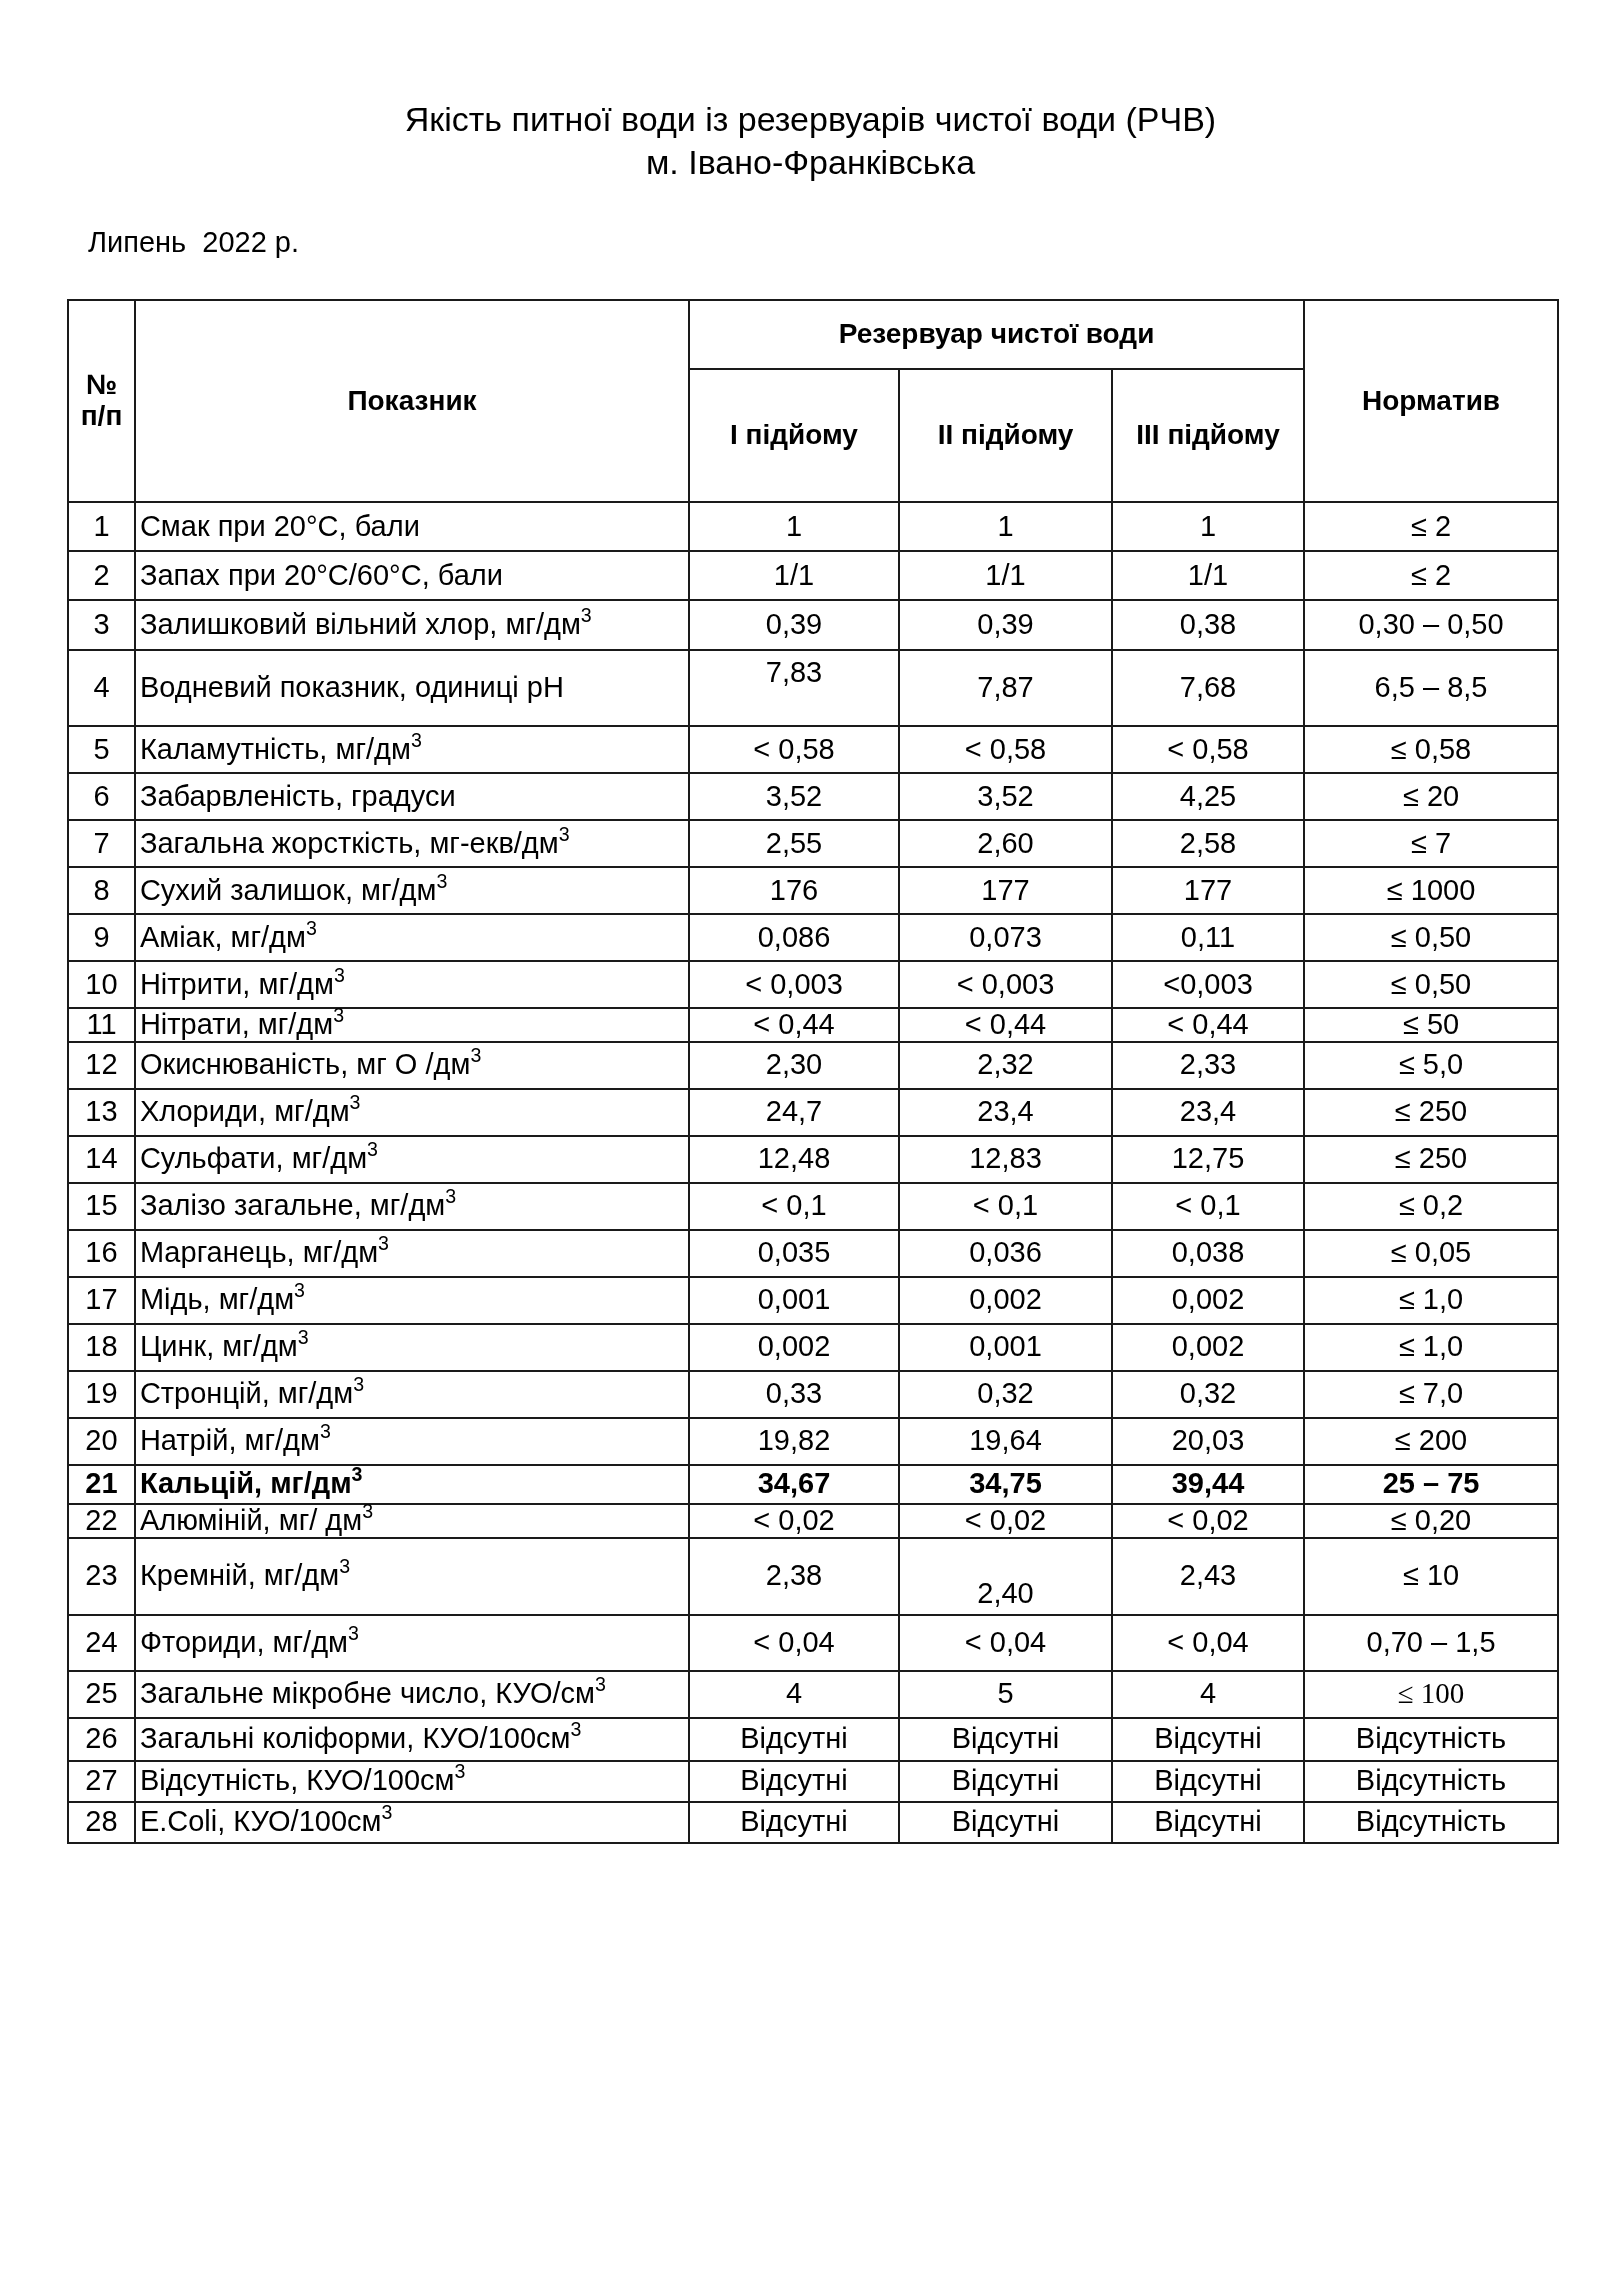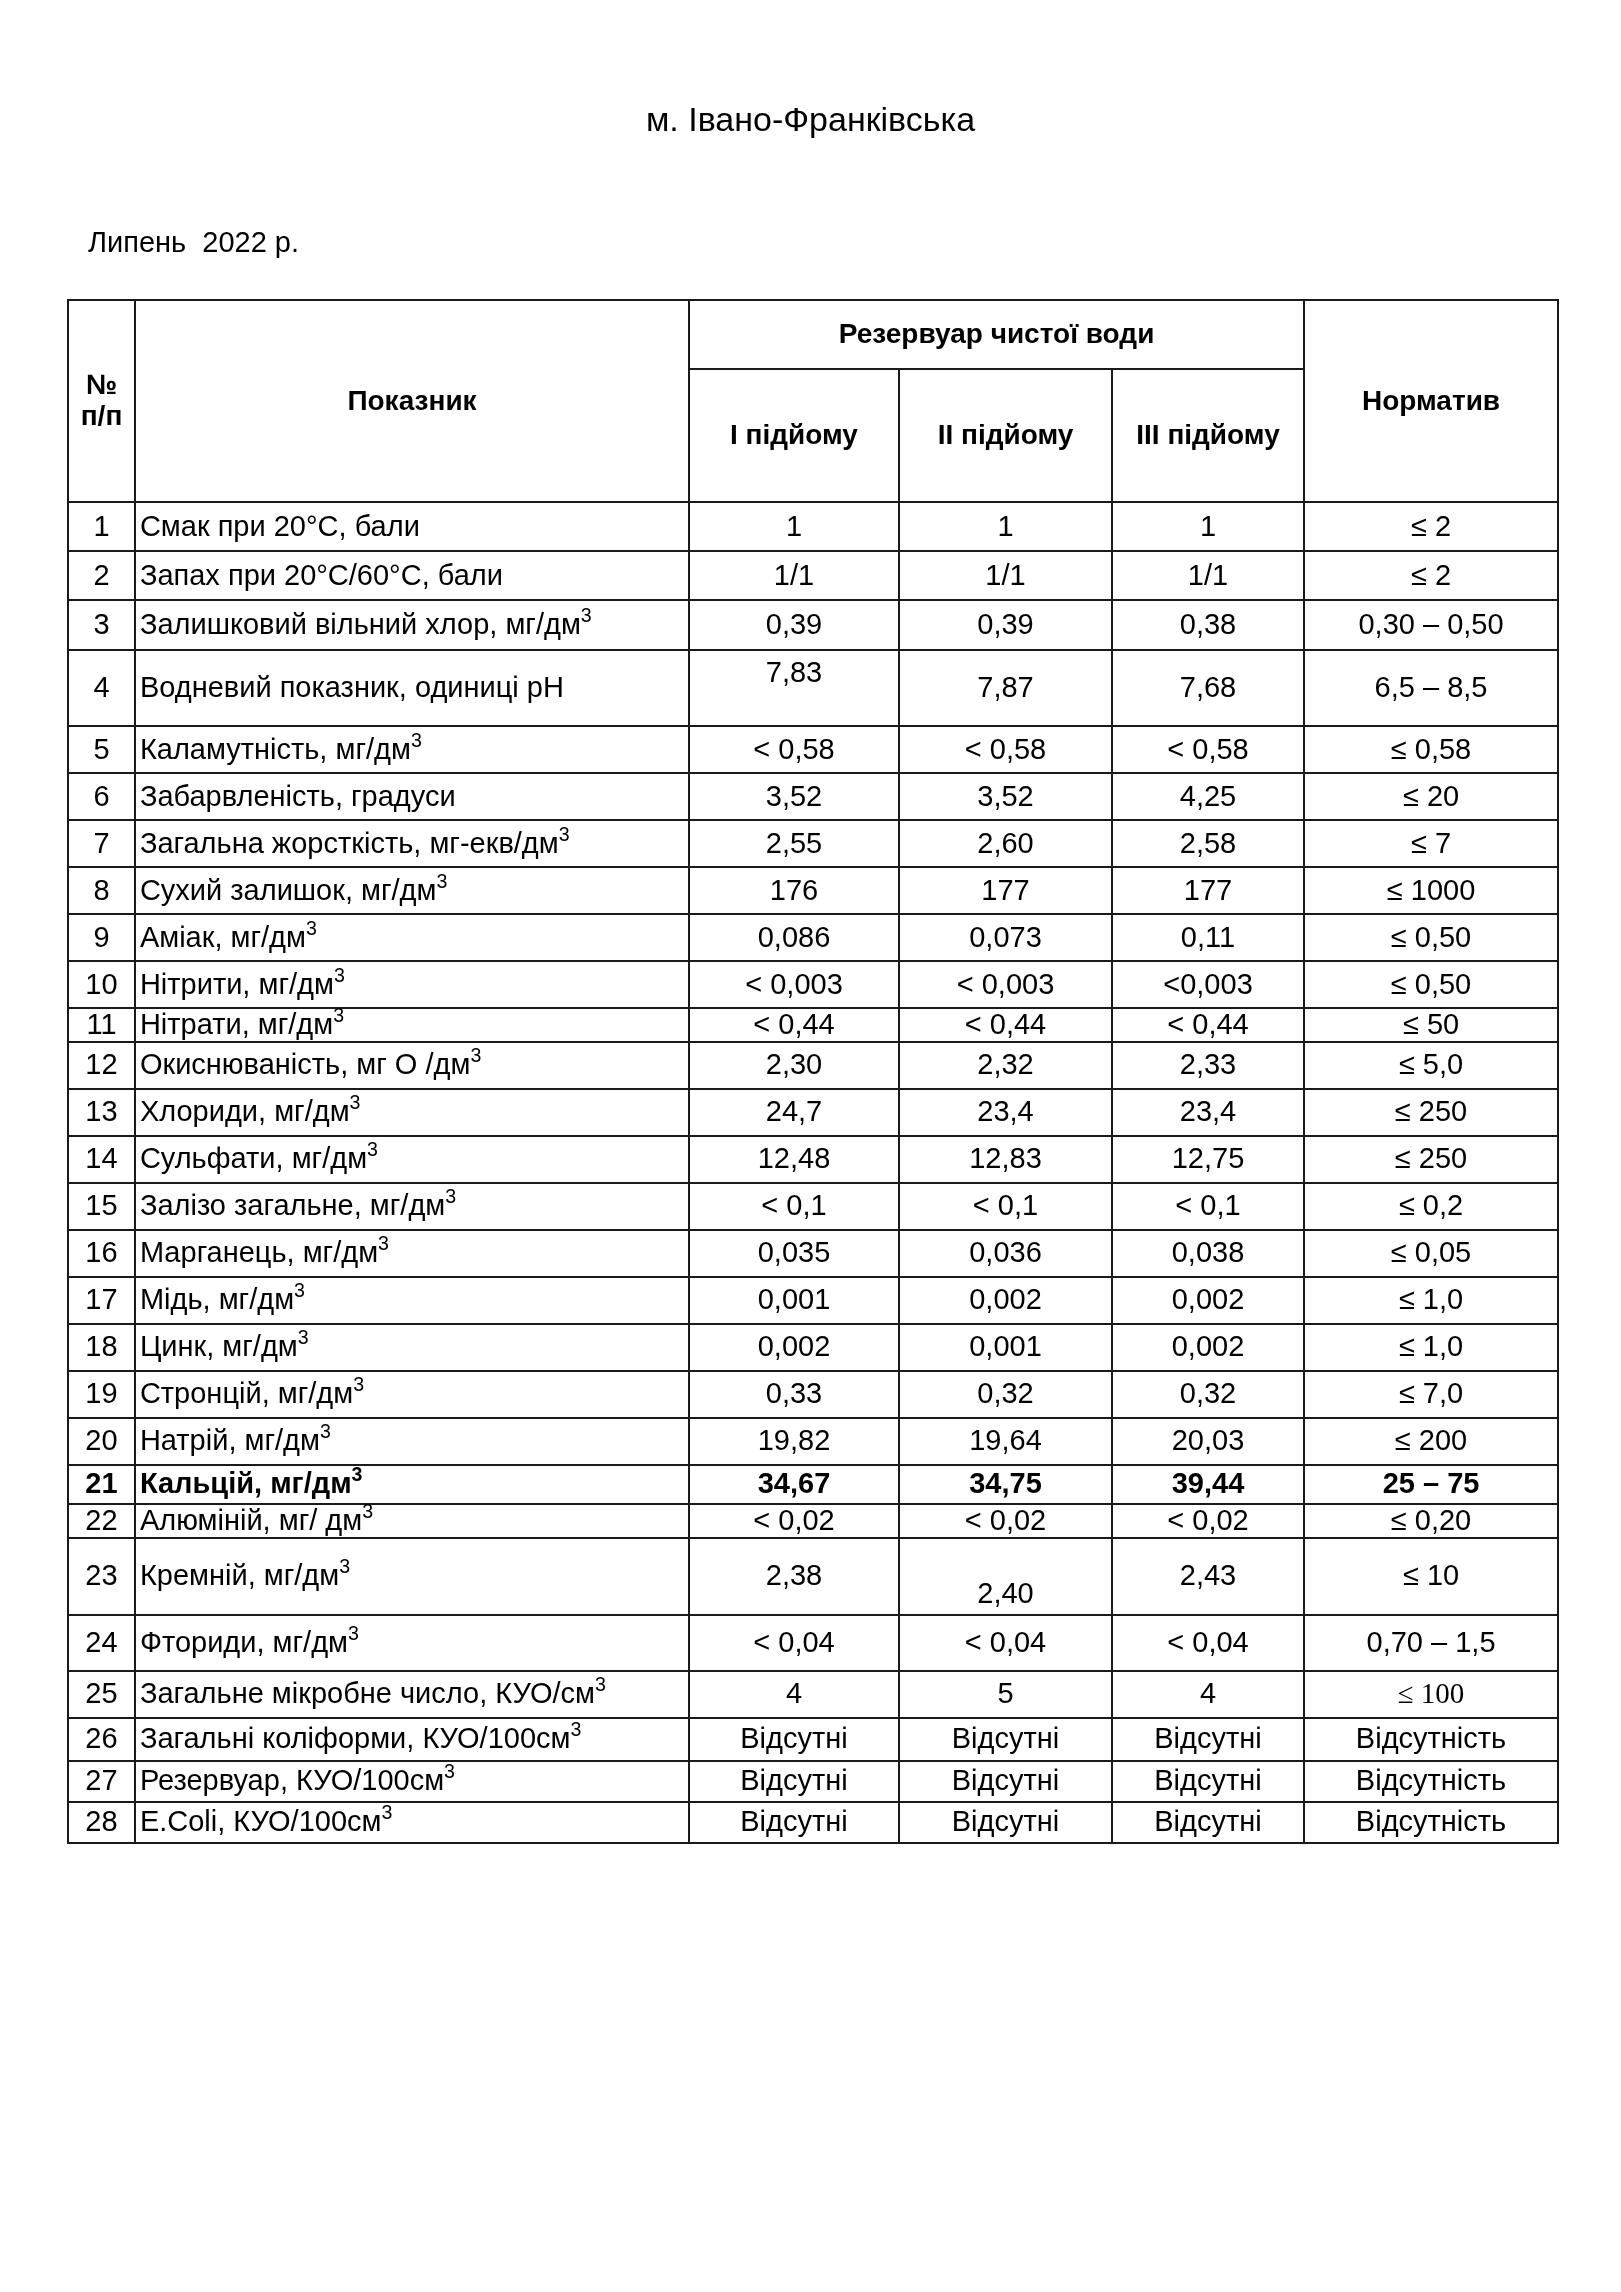--- a/index.html
+++ b/index.html
@@ -32,20 +32,21 @@
     .norm-serif { font-family: "Liberation Serif", serif; }
     .top { vertical-align: top !important; padding-top: 5.9px !important; }
     .bottom { vertical-align: bottom !important; padding-bottom: 3.9px !important; }
     .h-top { height: 69px; }
     .h-sub { height: 133px; }
   </style>
 </head>
 <body>
 
 <div class="title">
+  <div>Якість питної води із резервуарів чистої води (РЧВ)</div>
   <div>м. Івано-Франківська</div>
 </div>
 
 <div class="date">Липень  2022 р.</div>
 
 <table class="data">
   <colgroup>
     <col style="width:67px">
     <col style="width:554px">
     <col style="width:210px">
@@ -273,21 +274,21 @@
       <tr style="height: 43px;">
         <td class="num"><span>26</span></td>
         <td class="name"><span>Загальні коліформи, КУО/100см</span><sup>3</sup></td>
         <td class="num"><span>Відсутні</span></td>
         <td class="num"><span>Відсутні</span></td>
         <td class="num"><span>Відсутні</span></td>
         <td class="num"><span>Відсутність</span></td>
       </tr>
       <tr style="height: 41px;">
         <td class="num"><span>27</span></td>
-        <td class="name"><span>Резервуар, КУО/100см</span><sup>3</sup></td>
+        <td class="name"><span>Відсутність, КУО/100см</span><sup>3</sup></td>
         <td class="num"><span>Відсутні</span></td>
         <td class="num"><span>Відсутні</span></td>
         <td class="num"><span>Відсутні</span></td>
         <td class="num"><span>Відсутність</span></td>
       </tr>
       <tr style="height: 41px;">
         <td class="num"><span>28</span></td>
         <td class="name"><span>E.Coli, КУО/100см</span><sup>3</sup></td>
         <td class="num"><span>Відсутні</span></td>
         <td class="num"><span>Відсутні</span></td>

